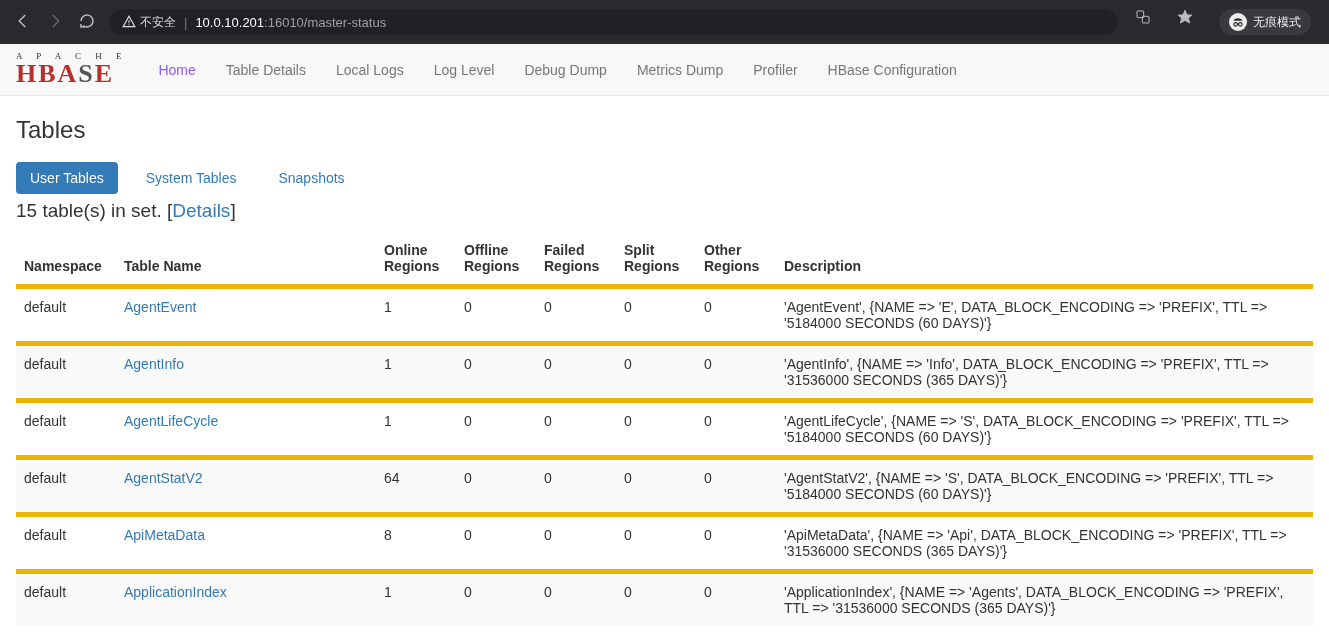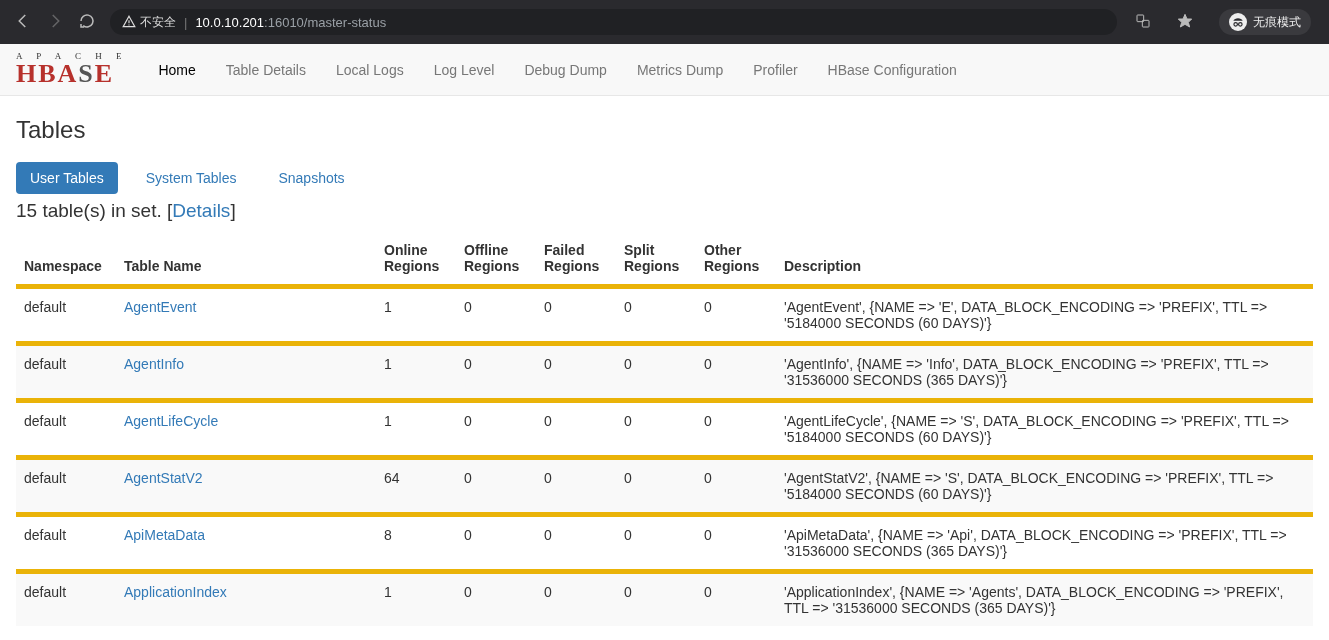--- a/index.html
+++ b/index.html
@@ -7,38 +7,38 @@
 
     
     .browser-bar { background: #2a2a2e; height: 44px; display: flex; align-items: center; padding: 0 8px; gap: 8px; color: #ccc; }
     .browser-bar .nav-icons { display: flex; align-items: center; gap: 14px; padding: 0 6px; }
     .browser-bar .nav-icons svg { width: 18px; height: 18px; fill: none; stroke: #bbb; stroke-width: 2; }
     .url-bar { flex: 1; background: #202124; border-radius: 14px; height: 26px; display: flex; align-items: center; padding: 0 12px; gap: 8px; font-size: 13px; }
     .url-bar .warn { display: flex; align-items: center; gap: 4px; color: #ddd; font-size: 12px; }
     .url-bar .divider { color: #777; }
     .url-bar .host { color: #fff; }
     .url-bar .path { color: #9aa0a6; }
-    .browser-right { display: flex; align-items: center; gap: 26px; padding: 0 10px; }
+    .browser-right { display: flex; gap: 26px; padding: 0 10px; }
     .browser-right svg { width: 16px; height: 16px; fill: #bbb; }
     .incognito-badge { display: flex; align-items: center; gap: 6px; background: #3a3a3e; border-radius: 14px; padding: 4px 10px; font-size: 12px; color: #eee; }
     .incognito-badge .mask { width: 18px; height: 18px; background: #eee; border-radius: 50%; display: inline-flex; align-items: center; justify-content: center; }
     .incognito-badge .mask svg { width: 14px; height: 14px; fill: #2a2a2e; }
 
     
     .navbar { background: #f8f8f8; border-bottom: 1px solid #e7e7e7; height: 52px; display: flex; align-items: center; padding: 0 16px; }
     .navbar .brand { display: flex; align-items: flex-start; gap: 0; margin-right: 16px; font-family: Liberation Serif, serif; }
     .navbar .brand .logo-text-top { font-size: 9px; letter-spacing: 6px; color: #333; font-weight: 400; }
     .navbar .brand .logo-block { line-height: 1; }
     .navbar .brand .logo-text-main { font-size: 26px; font-weight: 800; letter-spacing: 2px; display: flex; }
     .navbar .brand .red { color: #b7312c; }
     .navbar .brand .grey { color: #555; }
     .nav-links { display: flex; list-style: none; }
     .nav-links li { padding: 15px 15px; }
     .nav-links li a { text-decoration: none; color: #777; font-size: 14px; cursor: pointer; }
-    .nav-links li.active a { color: #000000; }
+    .nav-links li.active a { color: #8b5cf6; }
 
     
     .container { padding: 10px 16px; }
     h1 { font-size: 24px; font-weight: 500; margin: 10px 0 18px 0; color: #333; }
     .tabs { display: flex; list-style: none; gap: 14px; margin-bottom: 6px; }
     .tabs li { padding: 8px 14px; border-radius: 4px; font-size: 14px; }
     .tabs li.active { background: #337ab7; color: #fff; }
     .tabs li:not(.active) a { color: #337ab7; text-decoration: none; cursor: pointer; }
     .set-summary { font-size: 19px; color: #333; margin-bottom: 10px; }
     .set-summary a { color: #337ab7; text-decoration: none; cursor: pointer; }

